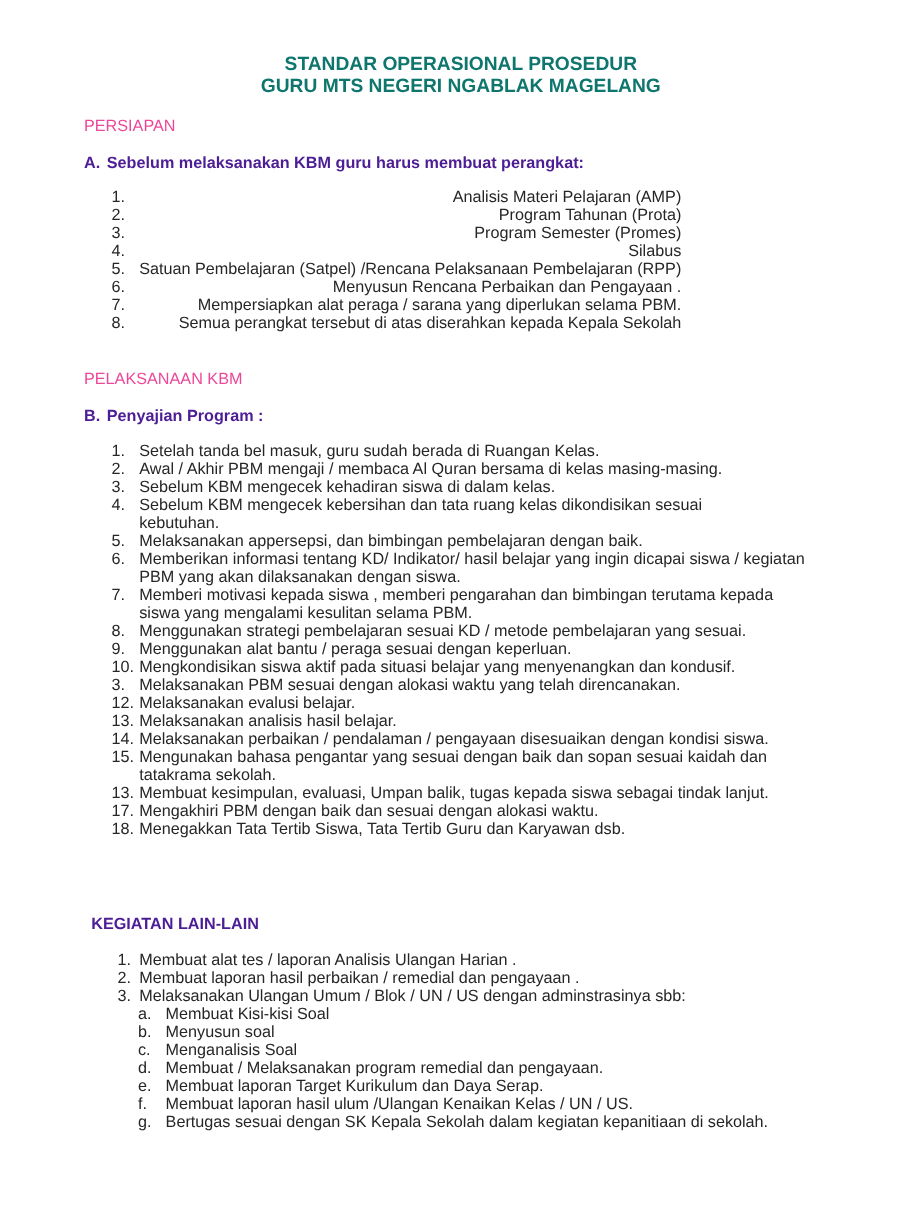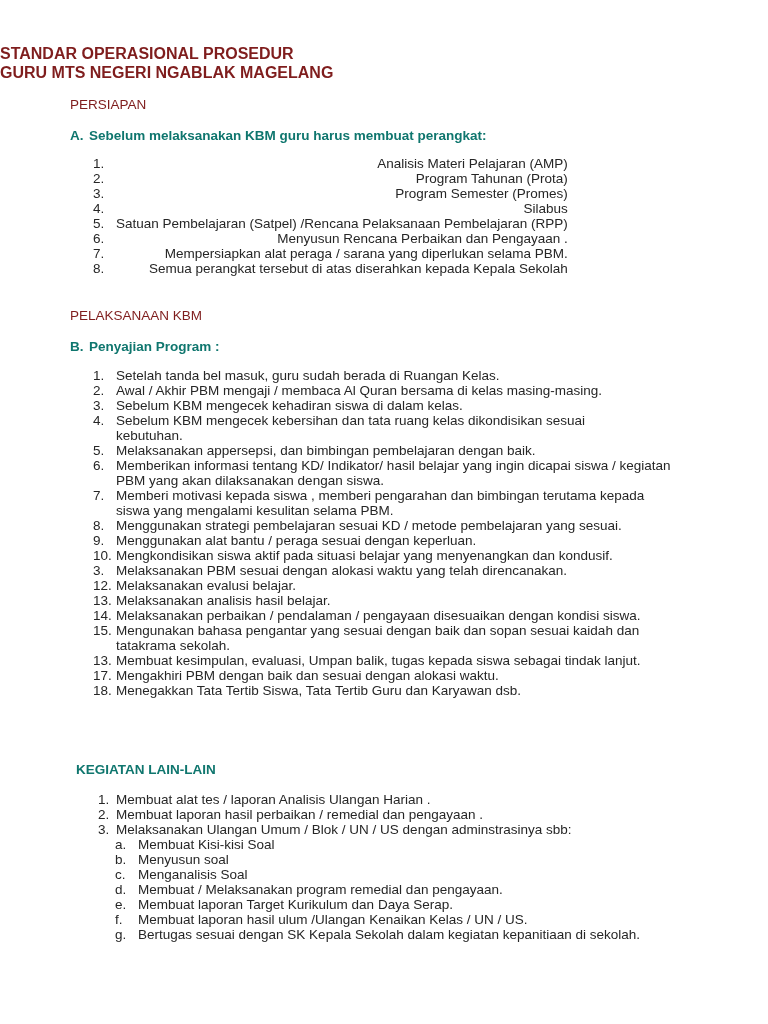--- a/index.html
+++ b/index.html
@@ -3,30 +3,30 @@
 <meta charset="utf-8">
 <style>
   html, body { margin: 0; padding: 0; }
   body {
     width: 768px; height: 1024px; background: #ffffff; overflow: hidden;
     font-family: "Liberation Sans", sans-serif; color: #222222;
     position: relative;
   }
   .page { position: absolute; left: 0; top: 0; width: 768px; height: 1024px; }
   .title {
-    position: absolute; left: 0; width: 768px; 
-    font-weight: bold; font-size: 16px; line-height: 18px; color: #7f1d1d;
+    position: absolute; left: 0; width: 768px; text-align: center;
+    font-weight: bold; font-size: 16px; line-height: 18px; color: #0f766e;
   }
   .t1 { top: 45px; }
   .t2 { top: 64px; }
   .section-label {
-    position: absolute; left: 70px; font-size: 13.5px; line-height: 16px; color: #7f1d1d;
+    position: absolute; left: 70px; font-size: 13.5px; line-height: 16px; color: #ec4899;
   }
   .heading {
-    position: absolute; font-weight: bold; font-size: 13.5px; line-height: 16px; color: #0f766e;
+    position: absolute; font-weight: bold; font-size: 13.5px; line-height: 16px; color: #4c1d95;
   }
   .heading .letter { display: inline-block; width: 19px; }
   ol.items { position: absolute; margin: 0; padding: 0; list-style: none; }
   ol.items li {
     font-size: 13.5px; line-height: 15px; color: #262626; position: relative;
   }
   ol.items li .num { position: absolute; left: 0; top: 0; }
   ol.items li .txt { display: block; }
   .listA { left: 93px; top: 156px; }
   .listA li .txt { margin-left: 23px; text-align: right; }

